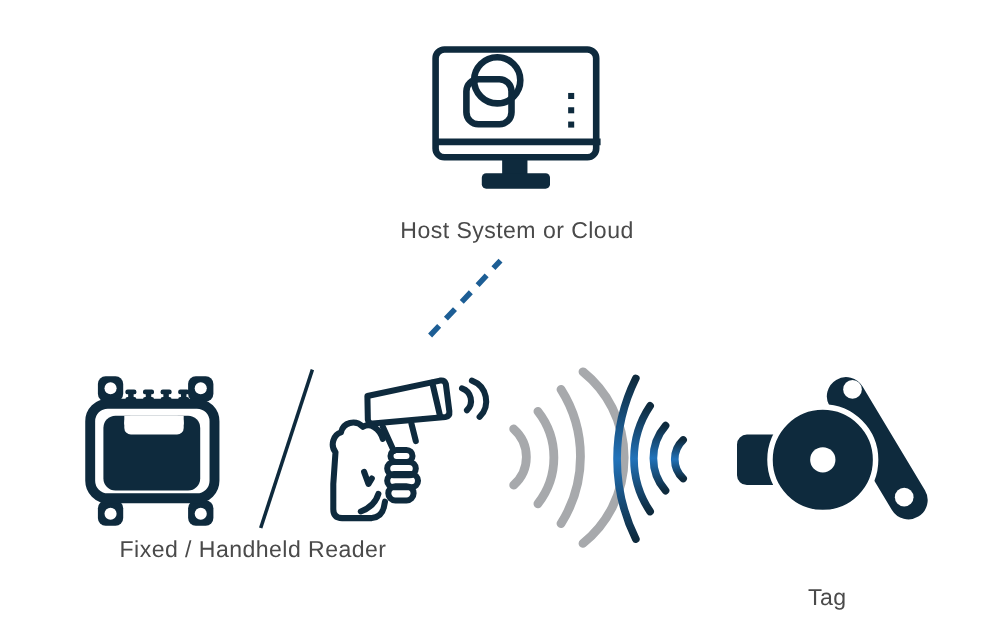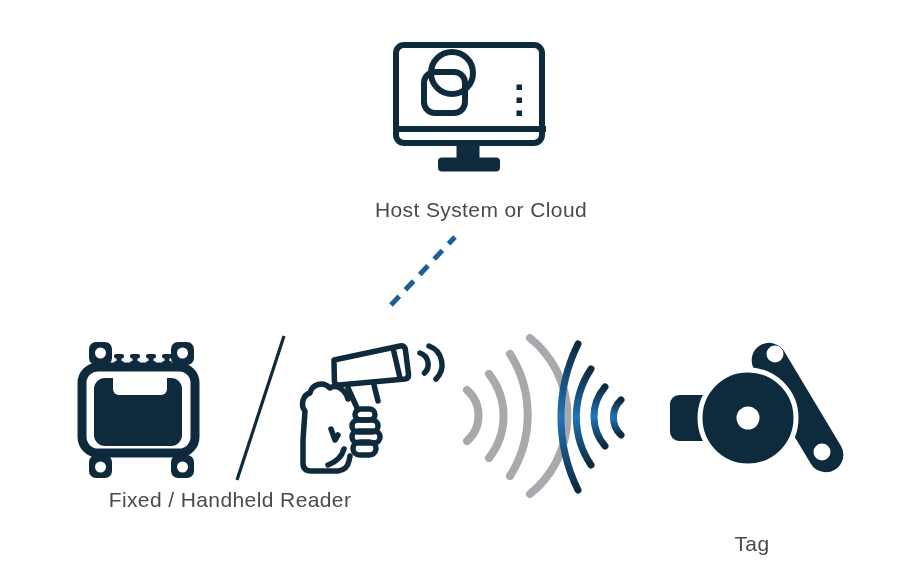--- a/index.html
+++ b/index.html
@@ -37,21 +37,21 @@
       <circle class="navy-line" cx="62" cy="35" r="21" stroke-width="6"></circle>
       <rect class="navy-line" x="34" y="34" width="41" height="41" rx="11" stroke-width="6"></rect>
       <rect class="navy-fill" x="126.5" y="46.5" width="5.5" height="5.5"></rect>
       <rect class="navy-fill" x="126.5" y="59.5" width="5.5" height="5.5"></rect>
       <rect class="navy-fill" x="126.5" y="72.5" width="5.5" height="5.5"></rect>
       <rect class="navy-fill" x="66.5" y="106" width="23" height="15"></rect>
       <rect class="navy-fill" x="48" y="119.5" width="62" height="14" rx="4"></rect>
     </svg>
   </div>
 
-  <div class="node-label" style="left:470px;top:198px;margin-left:11px;">Host System or Cloud</div>
+  <div class="node-label" style="left:470px;top:198px;">Host System or Cloud</div>
 
   <div class="abs" style="left:385px;top:231px;">
     <svg width="78" height="82" viewBox="0 0 78 82">
       <line class="dash-line" x1="6" y1="74" x2="70" y2="6"></line>
     </svg>
   </div>
 
   <div class="abs" style="left:75px;top:340px;">
     <svg width="132" height="142" viewBox="0 0 132 142">
 

